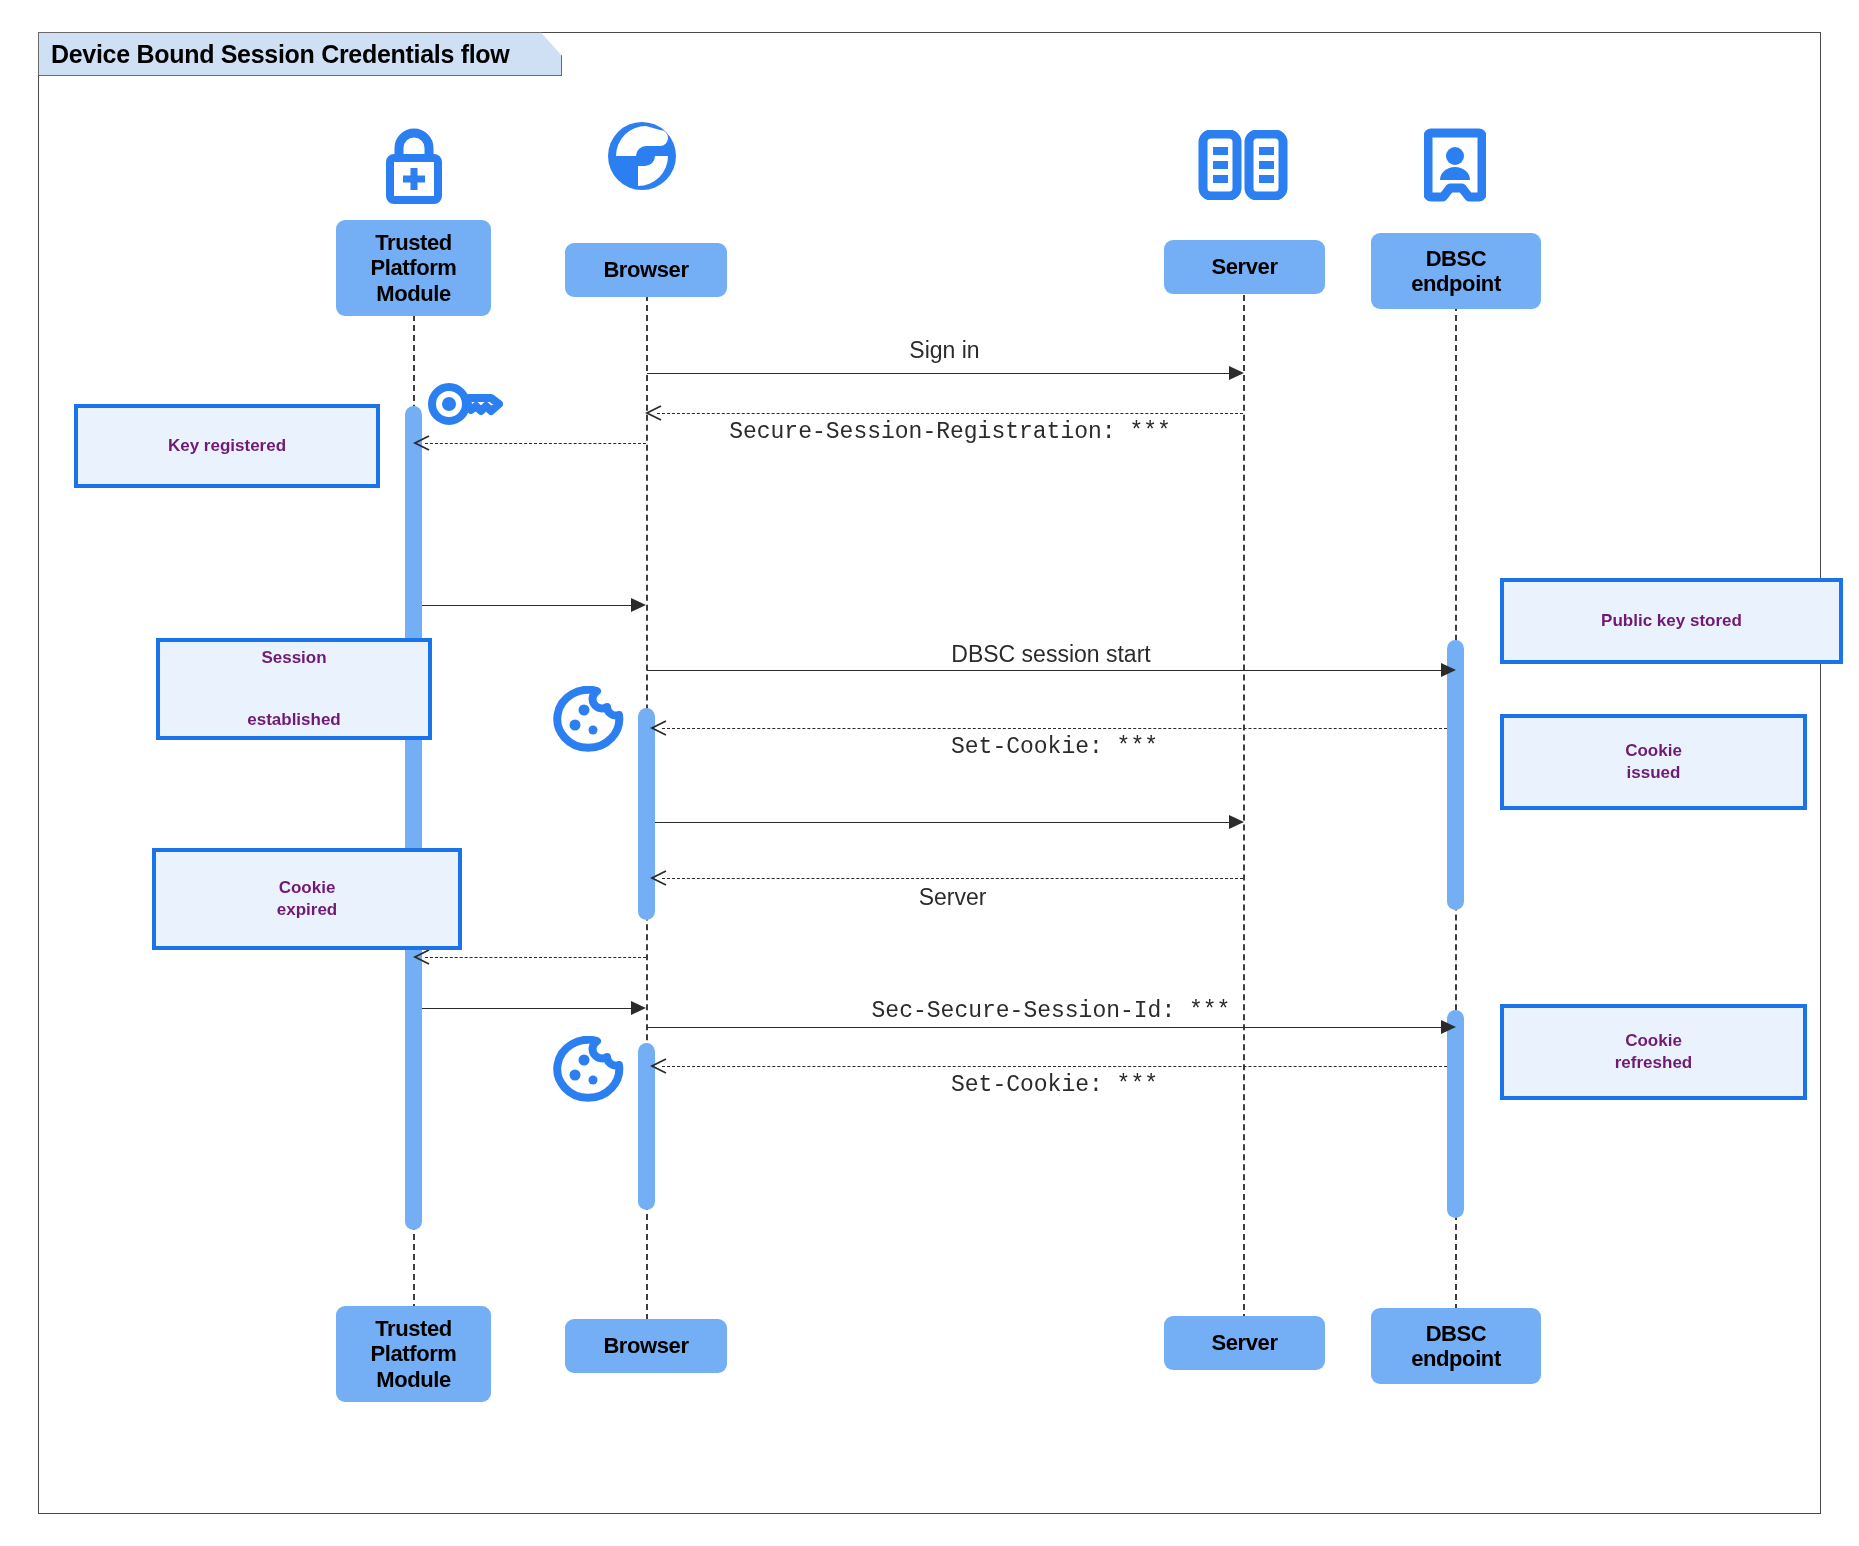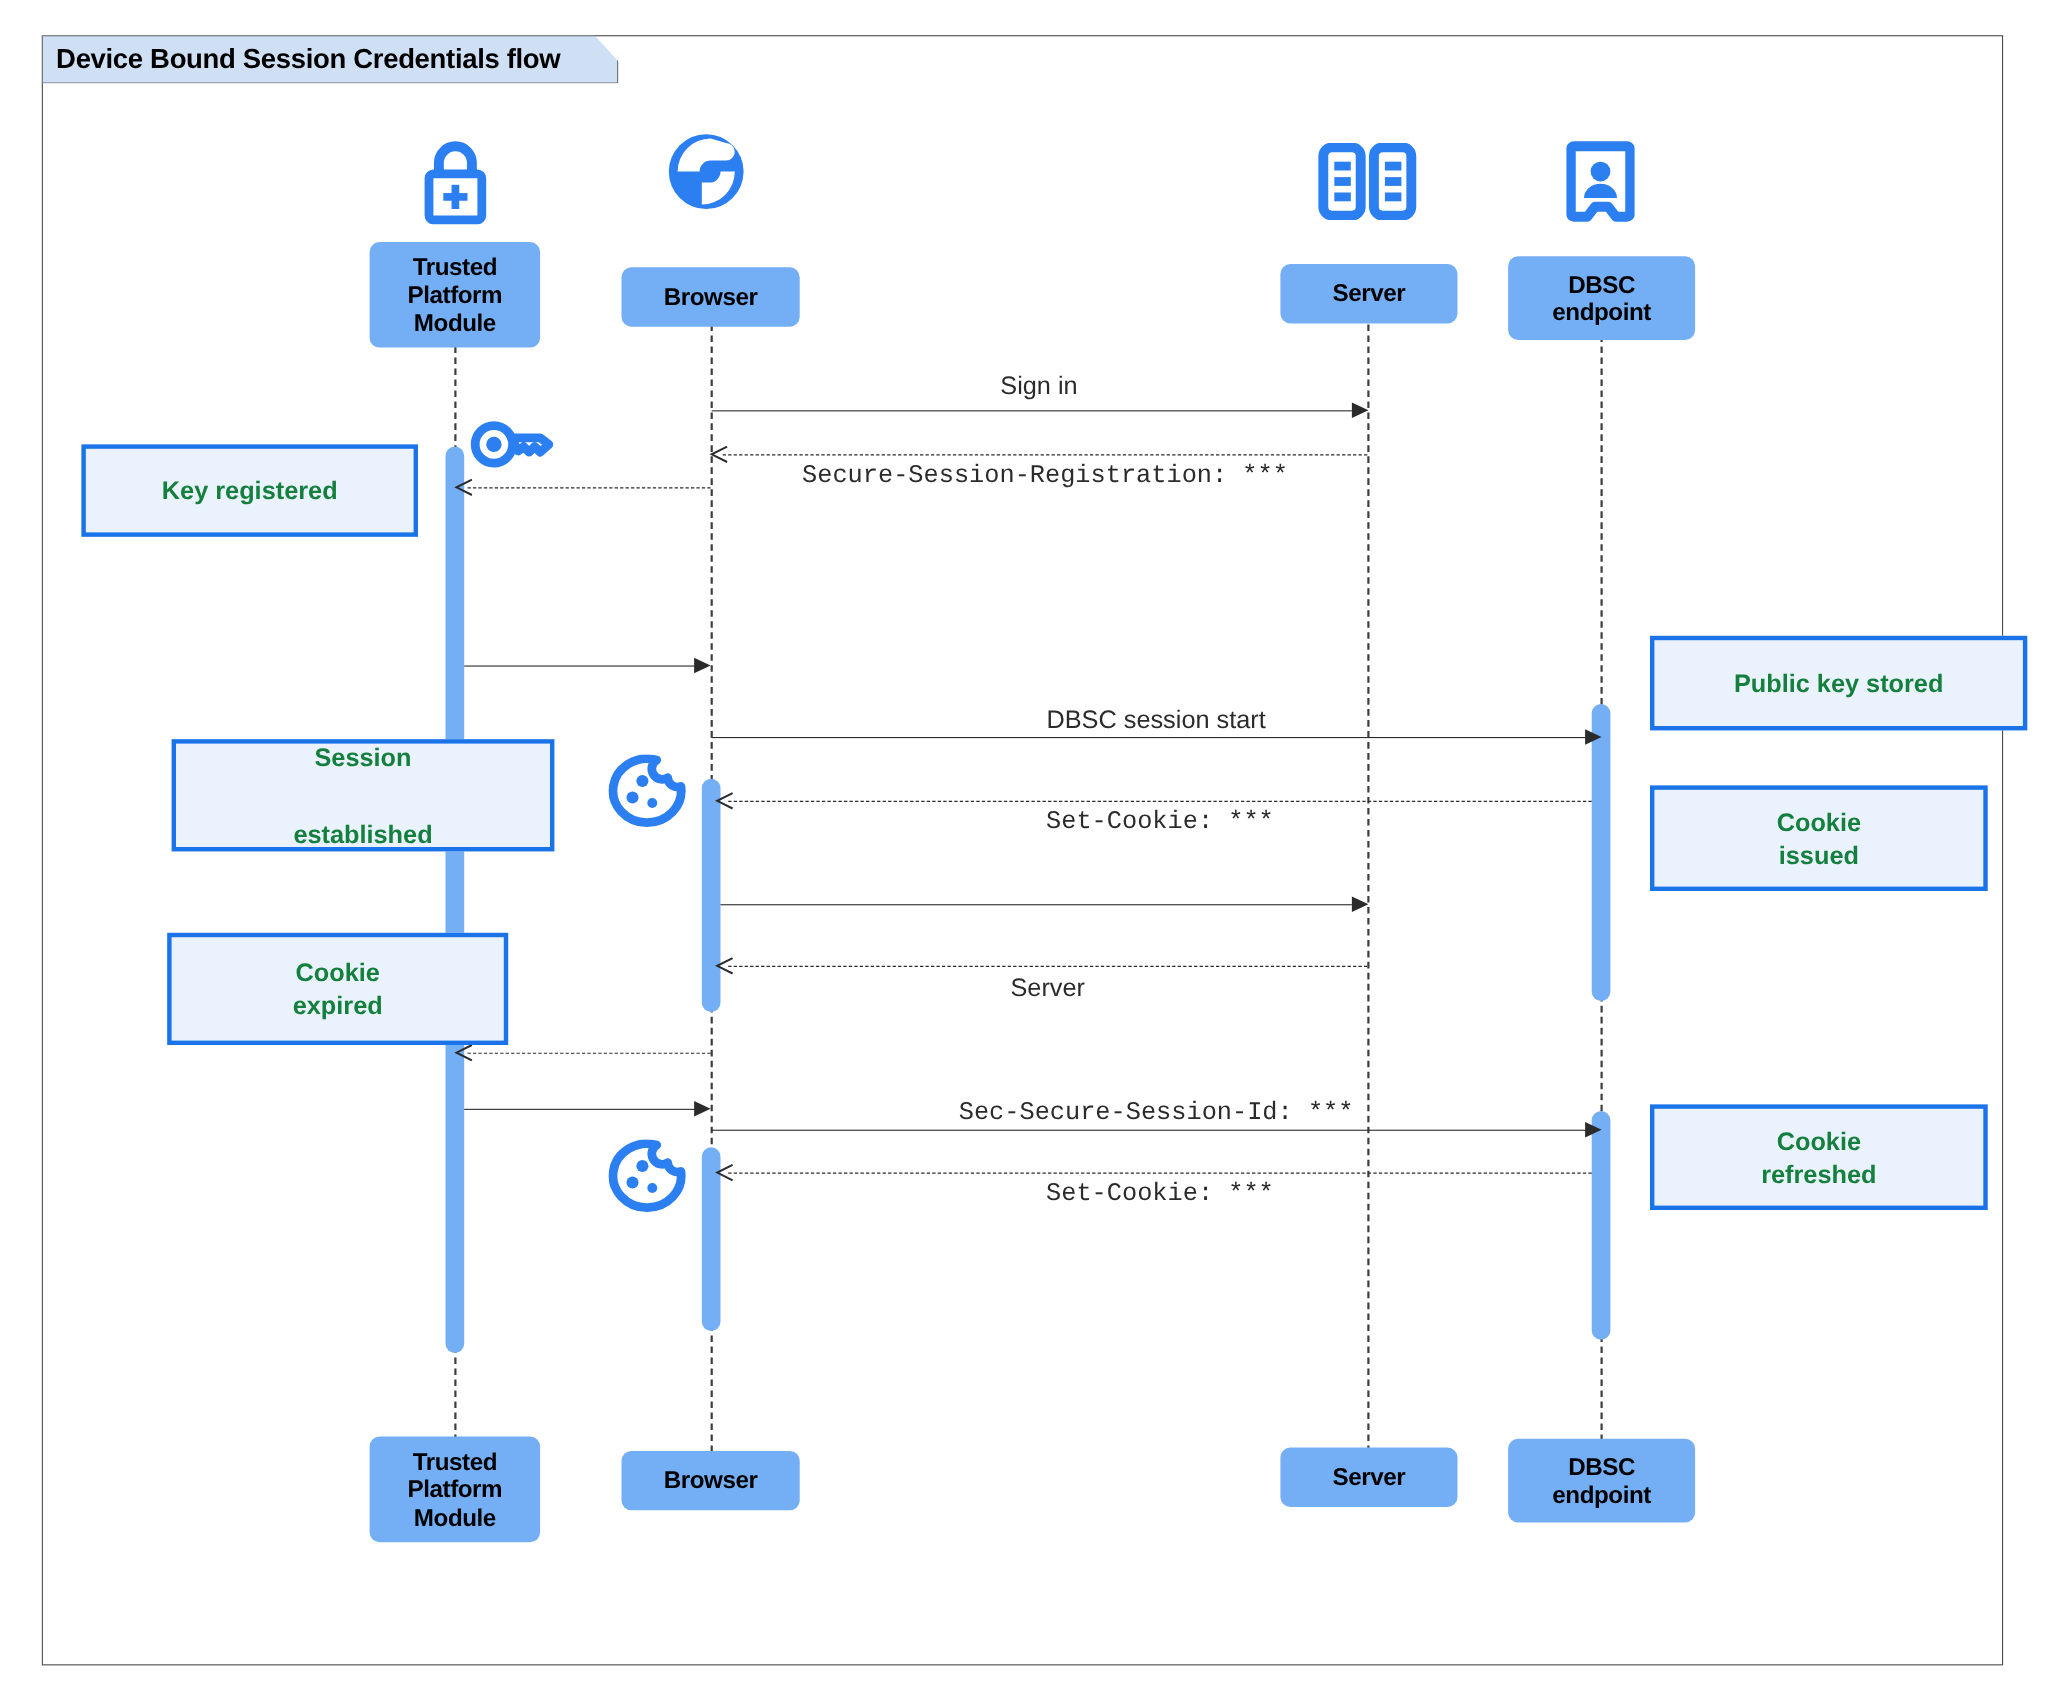--- a/index.html
+++ b/index.html
@@ -22,21 +22,21 @@
           font-size:22px;letter-spacing:-0.4px;}
   .lifeline{position:absolute;width:0;border-left:2px dashed #3d3d3d;}
   .icon{position:absolute;}
 
   
   .act{position:absolute;background:#74aff6;border-radius:9px;width:17px;}
 
   
   .note{position:absolute;background:#eaf2fd;border:4px solid #1a73e8;
         display:flex;align-items:center;justify-content:center;text-align:center;
-        font-weight:bold;font-size:23px;color:#15803d;line-height:1.32;
+        font-weight:bold;font-size:17px;color:#701a75;line-height:1.32;
         box-sizing:border-box;}
 
   
   .msgline{position:absolute;height:0;border-top:1.6px solid #2b2b2b;}
   .msgline.dotted{border-top:1.6px dashed #2b2b2b;}
   .arrowfill{position:absolute;width:0;height:0;
         border-top:7px solid transparent;border-bottom:7px solid transparent;}
   .arrowfill.right{border-left:15px solid #2b2b2b;}
   .ohead{position:absolute;width:17px;height:17px;}
   .ohead svg{display:block;overflow:visible;}
@@ -226,21 +226,21 @@
     <svg width="20" height="20" viewBox="0 0 20 20">
         <path d="M17 1 L3 8 L17 15" fill="none" stroke="#2b2b2b" stroke-width="1.8"></path>
       </svg>
   </div>
   <div class="mlabel mono" style="left:662px;top:1071px;width:785px;">Set-Cookie: ***</div>
 
   <div class="note" style="left:74px;top:404px;width:306px;height:84px;">
     <span>Key registered</span>
   </div>
 
-  <div class="note" style="left:156px;top:672px;width:348px;height:102px;flex-direction:column;gap:40px;">
+  <div class="note" style="left:156px;top:638px;width:276px;height:102px;flex-direction:column;gap:40px;">
     <span>Session</span>
     <span>established</span>
   </div>
 
   <div class="note" style="left:152px;top:848px;width:310px;height:102px;flex-direction:column;">
     <span>Cookie</span>
     <span>expired</span>
   </div>
 
   <div class="note" style="left:1500px;top:578px;width:343px;height:86px;">

